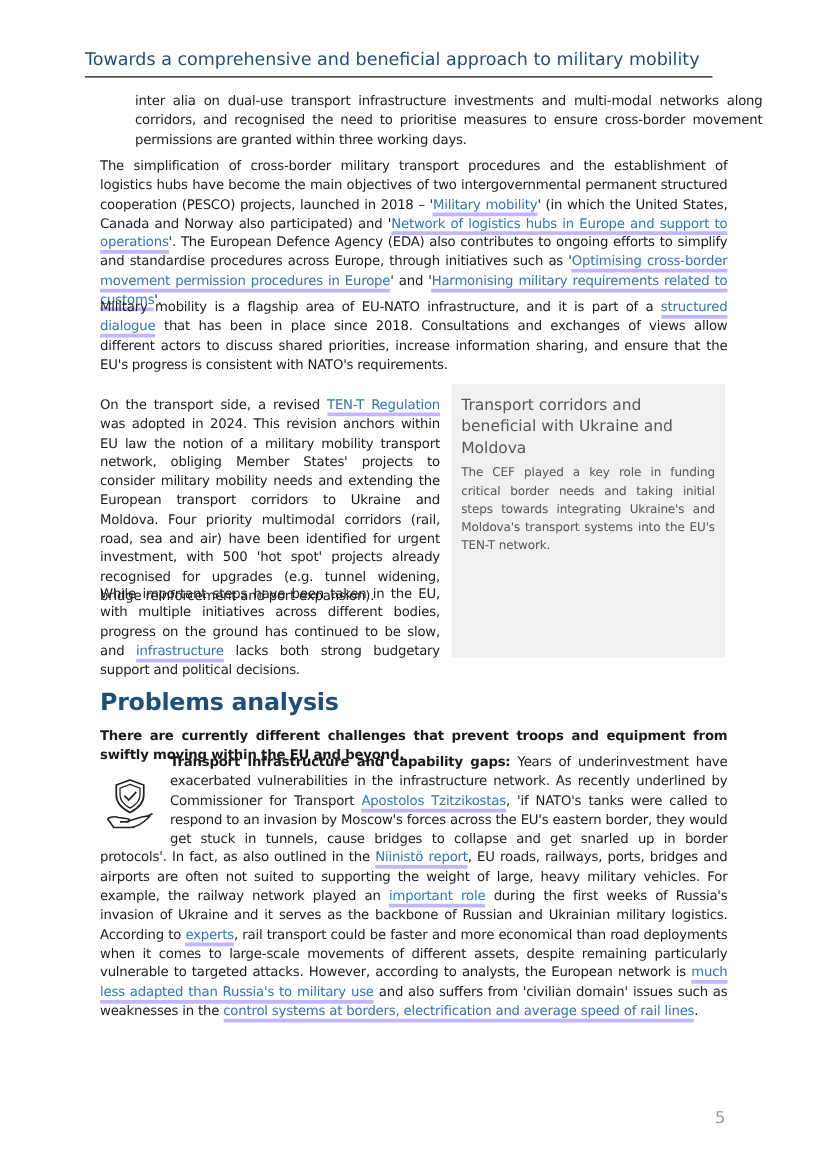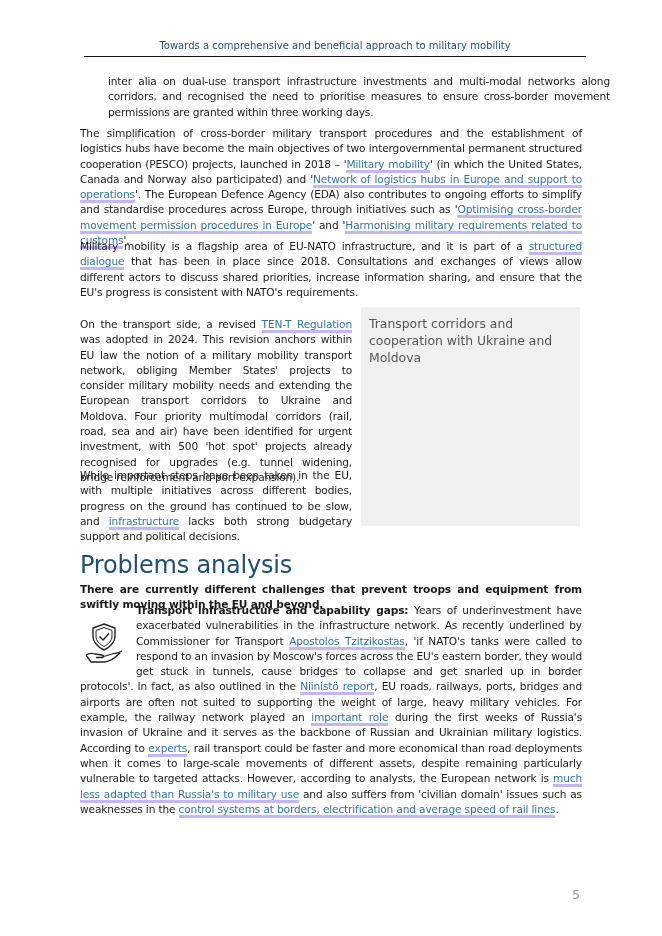--- a/index.html
+++ b/index.html
@@ -1,31 +1,31 @@
 <!DOCTYPE html>
 <html><head>
 <meta charset="utf-8">
 <style>
   html, body { margin: 0; padding: 0; background: #ffffff; }
   body { width: 662px; height: 936px; position: relative; overflow: hidden;
          font-family: "DejaVu Sans", sans-serif; color: #1a1a1a; }
-  .running-header { position: absolute; left: 84px; top: 40px; width: 502px; text-align: center;
-         font-size: 10px; color: #1f4e79; padding-bottom: 5px; border-bottom: 1.5px solid #111; }
+  .running-header { position: absolute; left: 68px; top: 40px; width: 502px; text-align: left;
+         font-size: 14px; color: #1f4e79; padding-bottom: 5px; border-bottom: 1.5px solid #111; }
   p { margin: 0; font-size: 10.6px; line-height: 15.3px; text-align: justify; letter-spacing: -0.15px; }
   a { color: #2e74b5; text-decoration: none; border-bottom: 3px solid #c4b5fd; }
   .block { position: absolute; left: 80px; width: 502px; }
   .two-col-left { position: absolute; left: 80px; width: 272px; }
   .sidebox { position: absolute; left: 361px; top: 307px; width: 219px; height: 219px;
          background: #f0f0f0; padding: 0; box-sizing: border-box; }
   .sidebox-inner { padding: 8px 8px 8px 8px; }
   .sidebox h3 { margin: 0 0 6px 0; font-weight: normal; font-size: 12.4px; line-height: 17px; color: #555; }
   .sidebox p { font-size: 9.6px; line-height: 14.6px; color: #555; letter-spacing: -0.1px; }
   .sidebox p + p { margin-top: 7px; }
-  h2 { position: absolute; left: 80px; top: 551px; margin: 0; font-weight: normal;
-       font-size: 24px; color: #1f4e79; letter-spacing: -0.2px; }
+  h2 { position: absolute; left: 80px; top: 551px; margin: 0; font-weight: bold;
+       font-size: 19px; color: #1f4e79; letter-spacing: -0.2px; }
   .gap-icon { position: absolute; left: 84px; top: 622px; width: 40px; height: 42px; }
   .page-number { position: absolute; left: 572px; top: 887px; font-size: 13px; color: #999; }
 </style>
 </head>
 <body>
 
 <div class="running-header">Towards a comprehensive and beneficial approach to military mobility</div>
 
 <div class="block" style="top:74px;margin-left:28px;">
   <p>inter alia on dual-use transport infrastructure investments and multi-modal networks along corridors, and recognised the need to prioritise measures to ensure cross-border movement permissions are granted within three working days.</p>
@@ -42,21 +42,22 @@
 <div class="two-col-left" style="top:317px;">
   <p><span>On the transport side, a revised </span><a href="#">TEN-T Regulation</a><span> was adopted in 2024. This revision anchors within EU law the notion of a military mobility transport network, obliging Member States' projects to consider military mobility needs and extending the European transport corridors to Ukraine and Moldova. Four priority multimodal corridors (rail, road, sea and air) have been identified for urgent investment, with 500 'hot spot' projects already recognised for upgrades (e.g. tunnel widening, bridge reinforcement and port expansion).</span></p>
 </div>
 
 <div class="two-col-left" style="top:468px;">
   <p><span>While important steps have been taken in the EU, with multiple initiatives across different bodies, progress on the ground has continued to be slow, and </span><a href="#">infrastructure</a><span> lacks both strong budgetary support and political decisions.</span></p>
 </div>
 
 <div class="sidebox">
   <div class="sidebox-inner">
-    <h3>Transport corridors and cooperation with Ukraine and Moldova</h3>
+    <h3>Transport corridors and beneficial with Ukraine and Moldova</h3>
+    <p>The CEF played a key role in funding critical border needs and taking initial steps towards integrating Ukraine's and Moldova's transport systems into the EU's TEN-T network.</p>
   </div>
 </div>
 
 <h2>Problems analysis</h2>
 
 <div class="block" style="top:582px;font-weight:bold;">
   <p>There are currently different challenges that prevent troops and equipment from swiftly moving within the EU and beyond.</p>
 </div>
 
 <svg class="gap-icon" viewBox="0 0 40 42">

